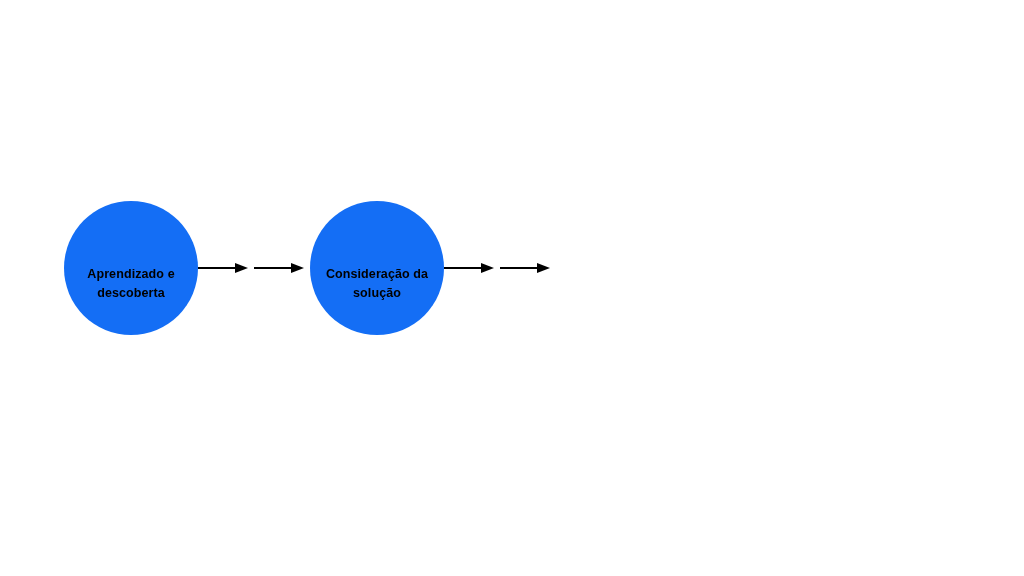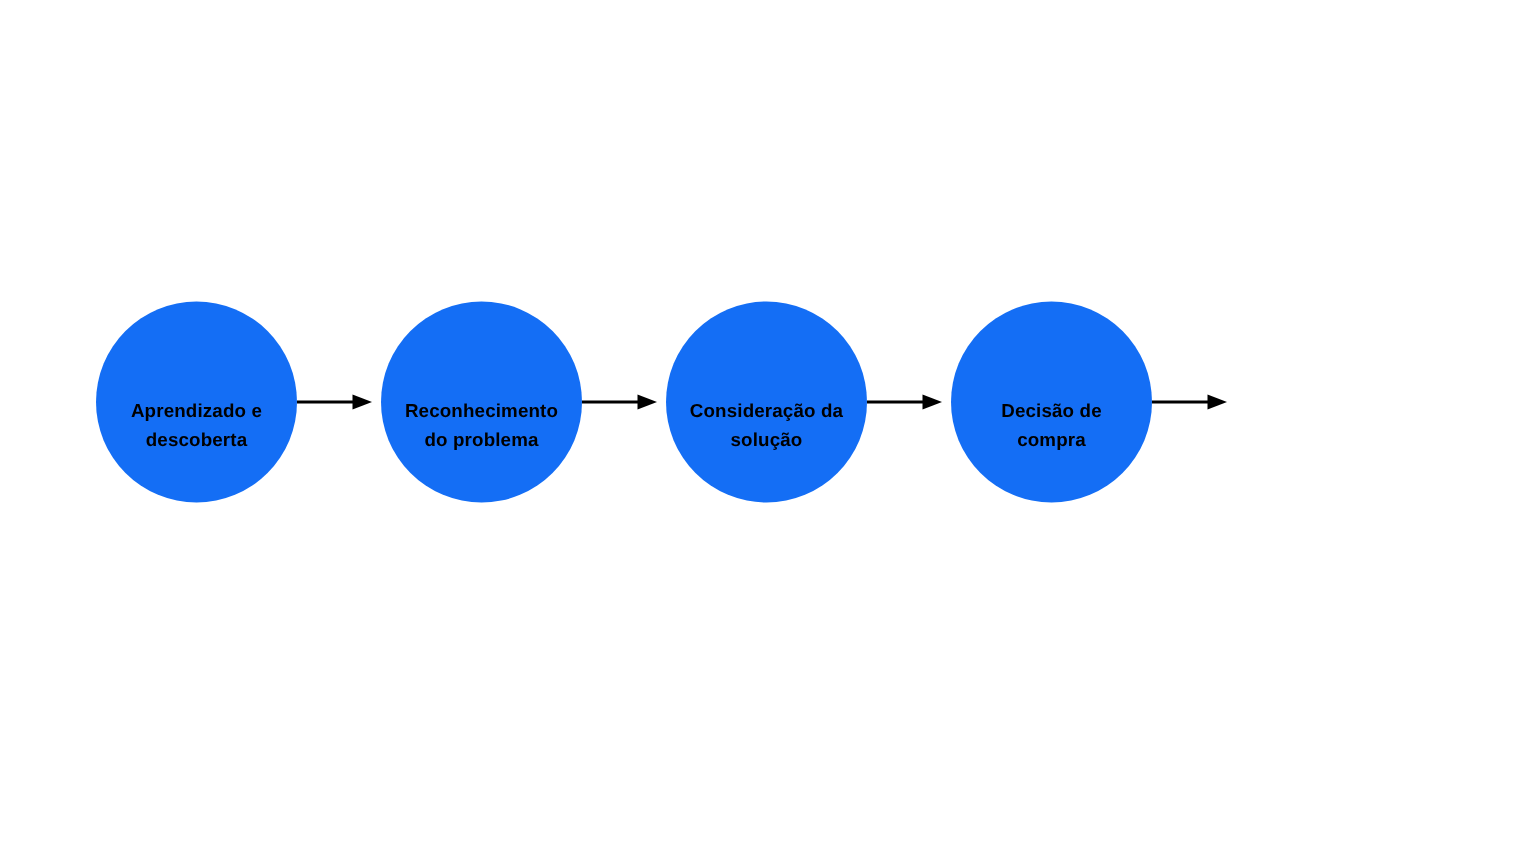--- a/index.html
+++ b/index.html
@@ -63,45 +63,39 @@
     <div class="stage-label">Aprendizado e descoberta</div>
   </div>
 
   <div class="arrow">
     <svg width="50" height="14" viewBox="0 0 50 14" aria-hidden="true">
       <line x1="0" y1="7" x2="38" y2="7" stroke="#000000" stroke-width="2"></line>
       <polygon points="37,2 50,7 37,12" fill="#000000"></polygon>
     </svg>
   </div>
 
-  <div class="stage-circle">
-    <div class="stage-label">Reconhecimento do problema</div>
-  </div>
 
   <div class="arrow">
     <svg width="50" height="14" viewBox="0 0 50 14" aria-hidden="true">
       <line x1="0" y1="7" x2="38" y2="7" stroke="#000000" stroke-width="2"></line>
       <polygon points="37,2 50,7 37,12" fill="#000000"></polygon>
     </svg>
   </div>
 
   <div class="stage-circle">
     <div class="stage-label">Consideração da solução</div>
   </div>
 
   <div class="arrow">
     <svg width="50" height="14" viewBox="0 0 50 14" aria-hidden="true">
       <line x1="0" y1="7" x2="38" y2="7" stroke="#000000" stroke-width="2"></line>
       <polygon points="37,2 50,7 37,12" fill="#000000"></polygon>
     </svg>
   </div>
 
-  <div class="stage-circle">
-    <div class="stage-label">Decisão de compra</div>
-  </div>
 
   <div class="arrow">
     <svg width="50" height="14" viewBox="0 0 50 14" aria-hidden="true">
       <line x1="0" y1="7" x2="38" y2="7" stroke="#000000" stroke-width="2"></line>
       <polygon points="37,2 50,7 37,12" fill="#000000"></polygon>
     </svg>
   </div>
 
 
 </div>

